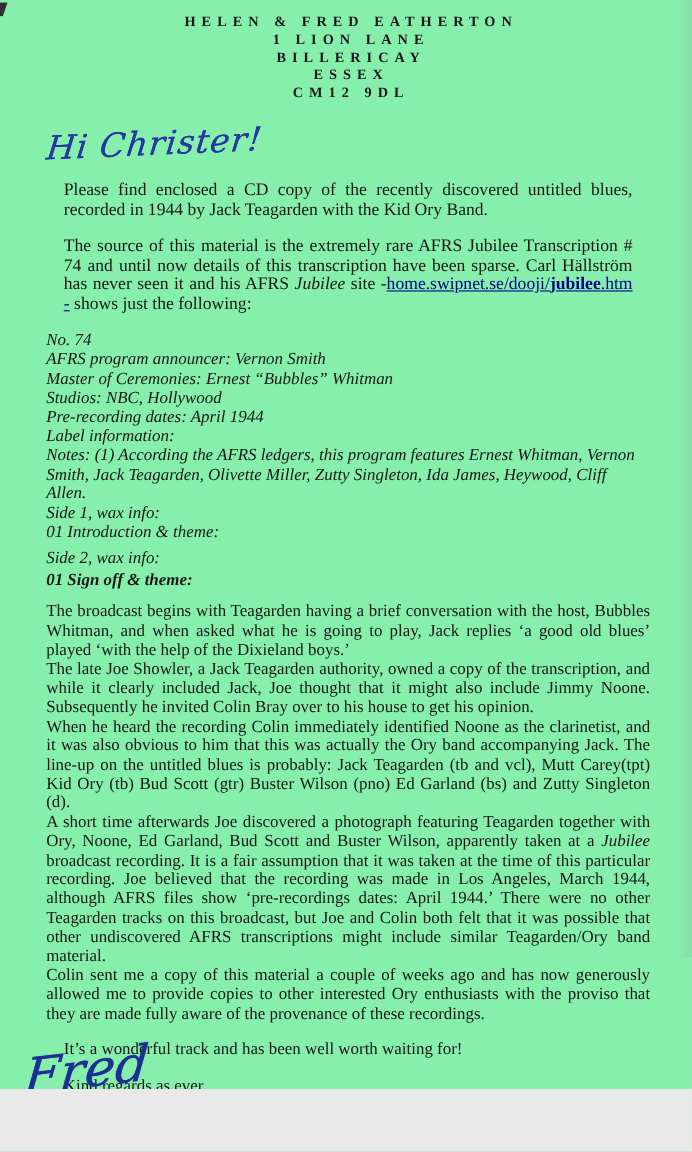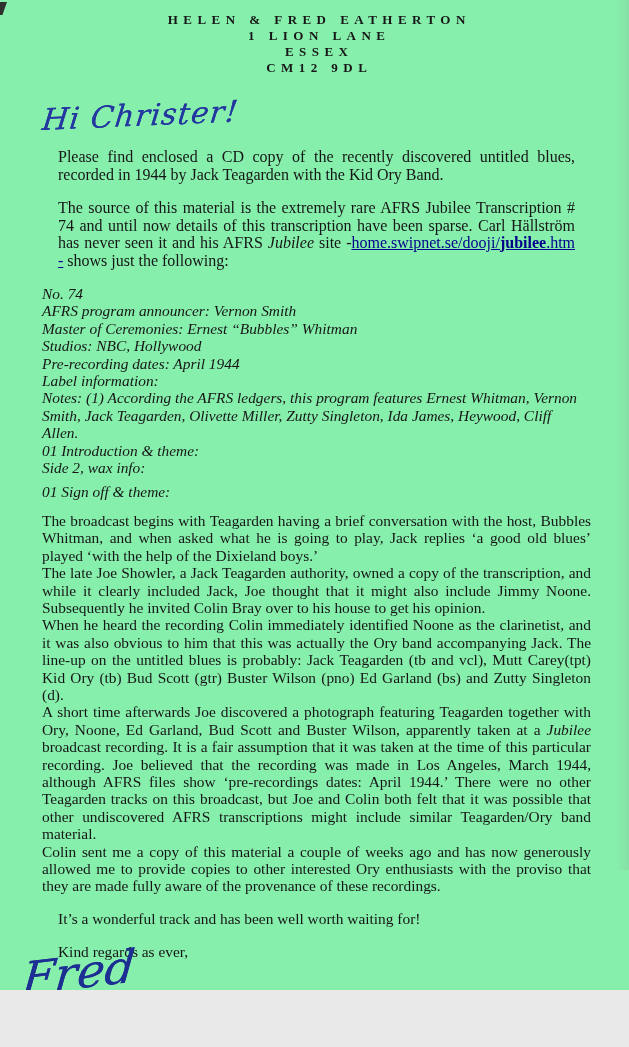--- a/index.html
+++ b/index.html
@@ -71,40 +71,42 @@
 </head>
 <body>
 
 <div class="page">
   <div class="corner-mark"></div>
   <div class="edge-shade"></div>
 
   <header class="letterhead">
     <div class="lh-line">HELEN &amp; FRED EATHERTON</div>
     <div class="lh-line">1 LION LANE</div>
+    <div class="lh-line">BILLERICAY</div>
     <div class="lh-line">ESSEX</div>
     <div class="lh-line">CM12 9DL</div>
   </header>
 
   <div>
     <span class="greeting-hand">Hi Christer!</span>
   </div>
 
   <p class="body-p first-after-greeting">Please find enclosed a CD copy of the recently discovered untitled blues, recorded in 1944 by Jack Teagarden with the Kid Ory Band.</p>
 
   <p class="body-p"><span>The source of this material is the extremely rare AFRS Jubilee Transcription # 74 and until now details of this transcription have been sparse. Carl Hällström has never seen it and his AFRS </span><i>Jubilee</i><span> site -</span><a href="#" class="link"><span>home.swipnet.se/dooji/</span><b>jubilee</b><span>.htm -</span></a><span> shows just the following:</span></p>
 
   <section class="transcription">
     <div>No. 74</div>
     <div>AFRS program announcer: Vernon Smith</div>
     <div>Master of Ceremonies: Ernest “Bubbles” Whitman</div>
     <div>Studios: NBC, Hollywood</div>
     <div>Pre-recording dates: April 1944</div>
     <div>Label information:</div>
     <div>Notes: (1) According the AFRS ledgers, this program features Ernest Whitman, Vernon Smith, Jack Teagarden, Olivette Miller, Zutty Singleton, Ida James, Heywood, Cliff Allen.</div>
+    <div>Side 1, wax info:</div>
     <div>01 Introduction &amp; theme:</div>
     <div>Side 2, wax info:</div>
     <div>01 Sign off &amp; theme:</div>
   </section>
 
   <section class="main-block">
     <p>The broadcast begins with Teagarden having a brief conversation with the host, Bubbles Whitman, and when asked what he is going to play, Jack replies ‘a good old blues’ played ‘with the help of the Dixieland boys.’</p>
     <p>The late Joe Showler, a Jack Teagarden authority, owned a copy of the transcription, and while it clearly included Jack, Joe thought that it might also include Jimmy Noone. Subsequently he invited Colin Bray over to his house to get his opinion.</p>
     <p>When he heard the recording Colin immediately identified Noone as the clarinetist, and it was also obvious to him that this was actually the Ory band accompanying Jack. The line-up on the untitled blues is probably: Jack Teagarden (tb and vcl), Mutt Carey(tpt) Kid Ory (tb) Bud Scott (gtr) Buster Wilson (pno) Ed Garland (bs) and Zutty Singleton (d).</p>
     <p><span>A short time afterwards Joe discovered a photograph featuring Teagarden together with Ory, Noone, Ed Garland, Bud Scott and Buster Wilson, apparently taken at a </span><i>Jubilee</i><span> broadcast recording. It is a fair assumption that it was taken at the time of this particular recording. Joe believed that the recording was made in Los Angeles, March 1944, although AFRS files show ‘pre-recordings dates: April 1944.’ There were no other Teagarden tracks on this broadcast, but Joe and Colin both felt that it was possible that other undiscovered AFRS transcriptions might include similar Teagarden/Ory band material.</span></p>

